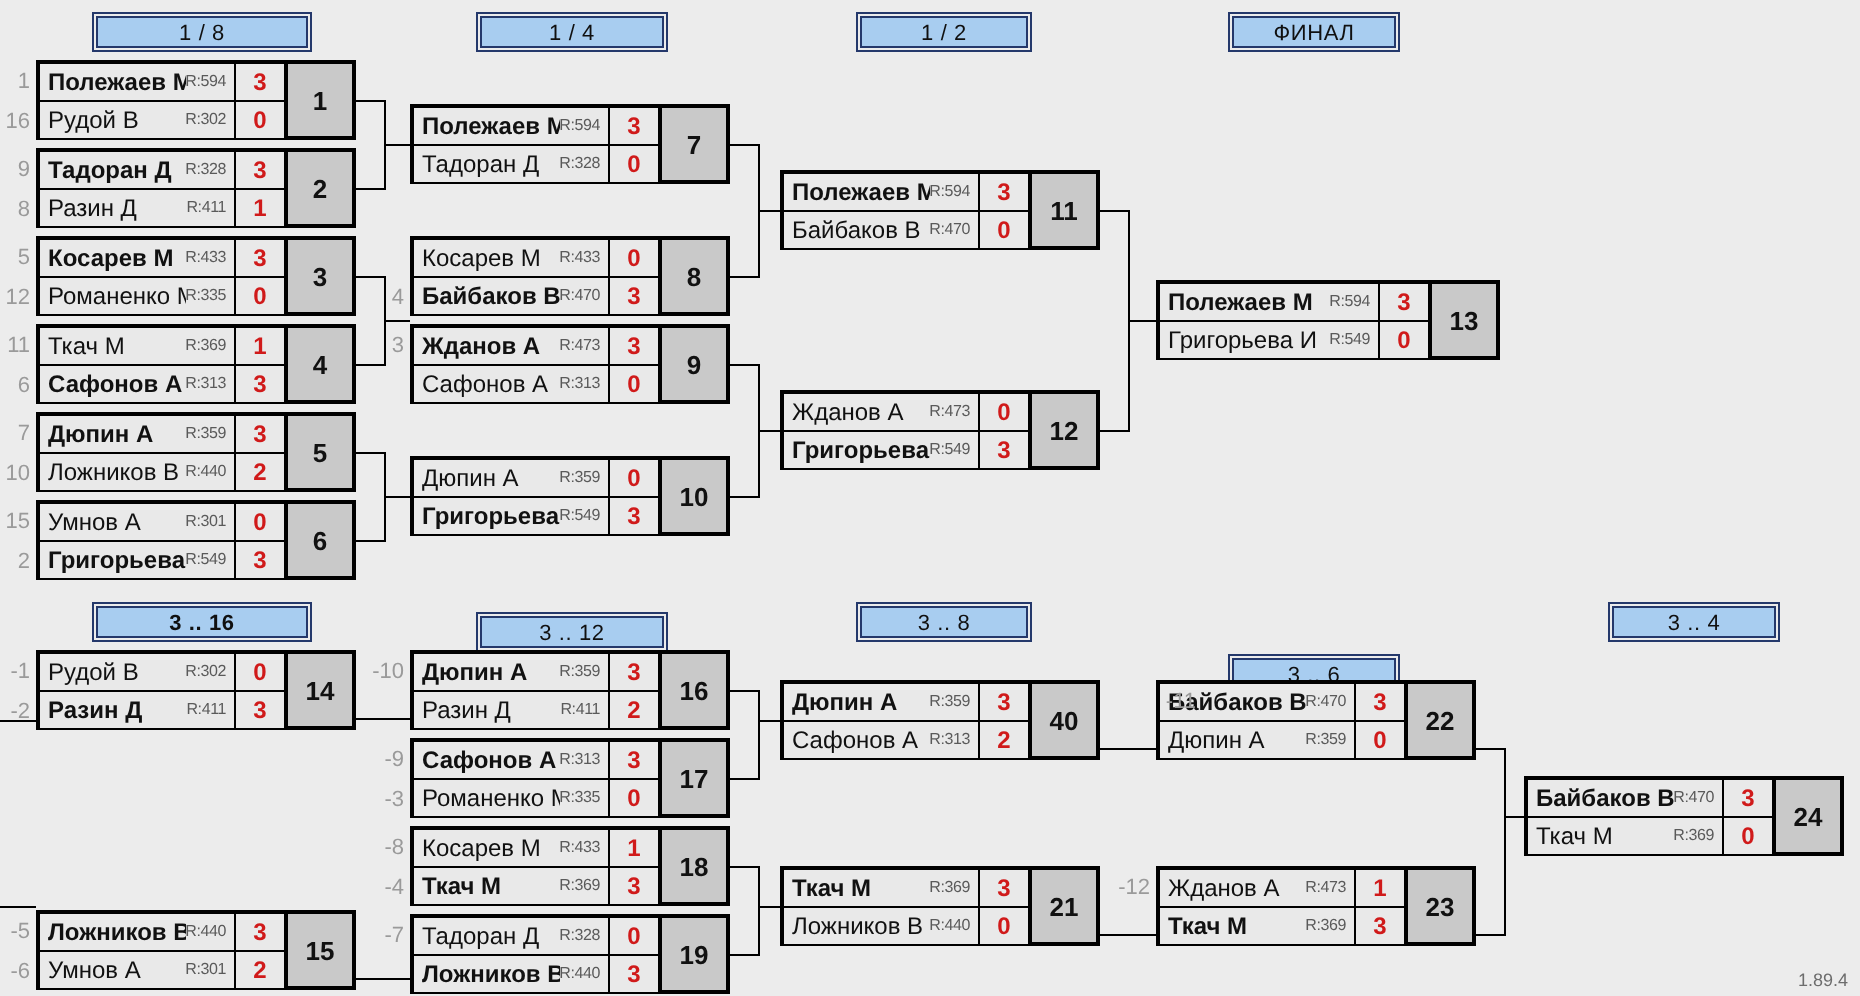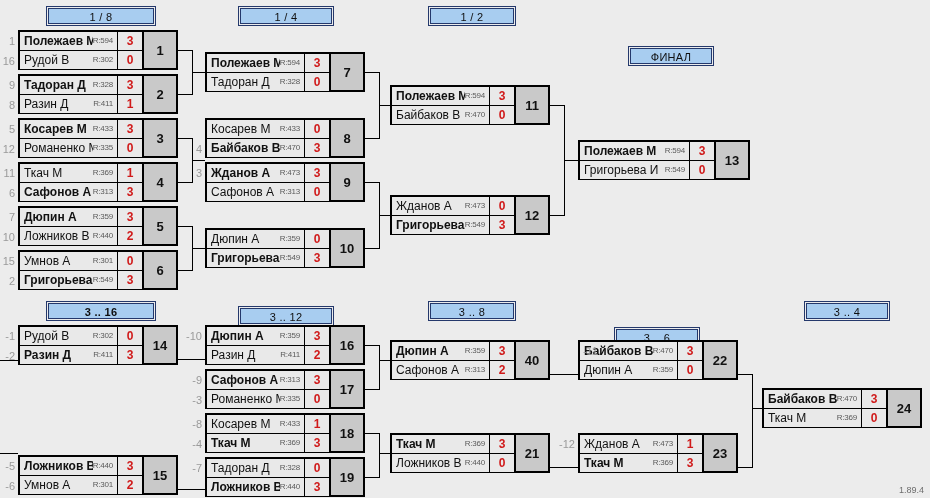--- a/index.html
+++ b/index.html
@@ -116,21 +116,21 @@
     color:#6d6d6d;
   }
 </style>
 </head>
 <body>
 
 <div id="stage">
     <div class="round-tab" style="left: 48px; top: 8px; width: 106px;">1 / 8</div>
     <div class="round-tab" style="left: 240px; top: 8px; width: 92px; text-align: center;">1 / 4</div>
     <div class="round-tab" style="left: 430px; top: 8px; width: 84px;">1 / 2</div>
-    <div class="round-tab" style="left: 630px; top: 8px; width: 82px; margin-top: 40px;">ФИНАЛ</div>
+    <div class="round-tab" style="left: 616px; top: 8px; width: 82px;">ФИНАЛ</div>
     <div class="round-tab" style="left: 48px; top: 303px; width: 106px; font-weight: bold;">3 .. 16</div>
     <div class="round-tab" style="left: 240px; top: 308px; width: 92px;">3 .. 12</div>
     <div class="round-tab" style="left: 430px; top: 303px; width: 84px;">3 .. 8</div>
     <div class="round-tab" style="left: 616px; top: 303px; width: 82px; margin-top: 26px;">3 .. 6</div>
     <div class="round-tab" style="left: 806px; top: 303px; width: 82px;">3 .. 4</div>
     <div class="ln h" style="left: 178px; top: 50px; width: 14px; height: 1px;"></div>
     <div class="ln h" style="left: 178px; top: 94px; width: 14px; height: 1px;"></div>
     <div class="ln v" style="left: 192px; top: 50px; width: 1px; height: 45px;"></div>
     <div class="ln h" style="left: 192px; top: 72px; width: 13px; height: 1px;"></div>
     <div class="ln h" style="left: 178px; top: 138px; width: 14px; height: 1px;"></div>

